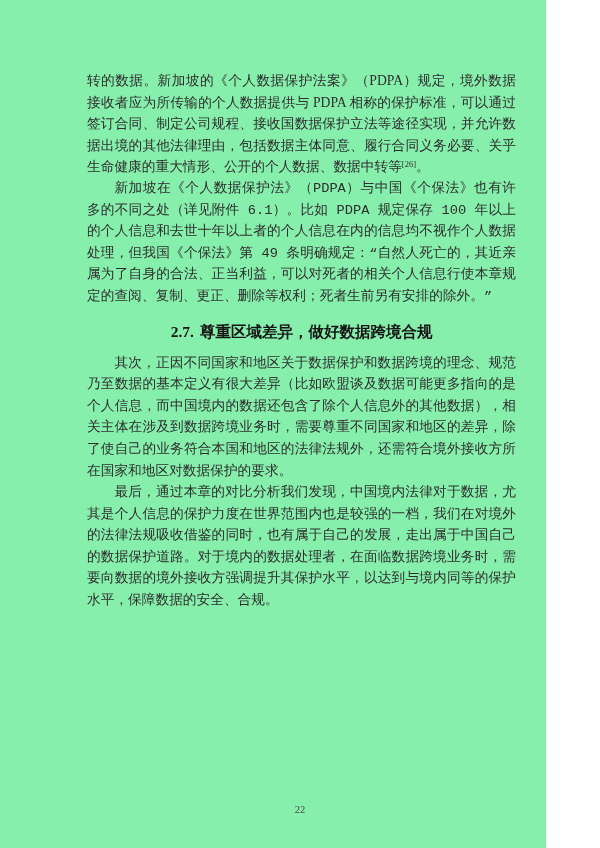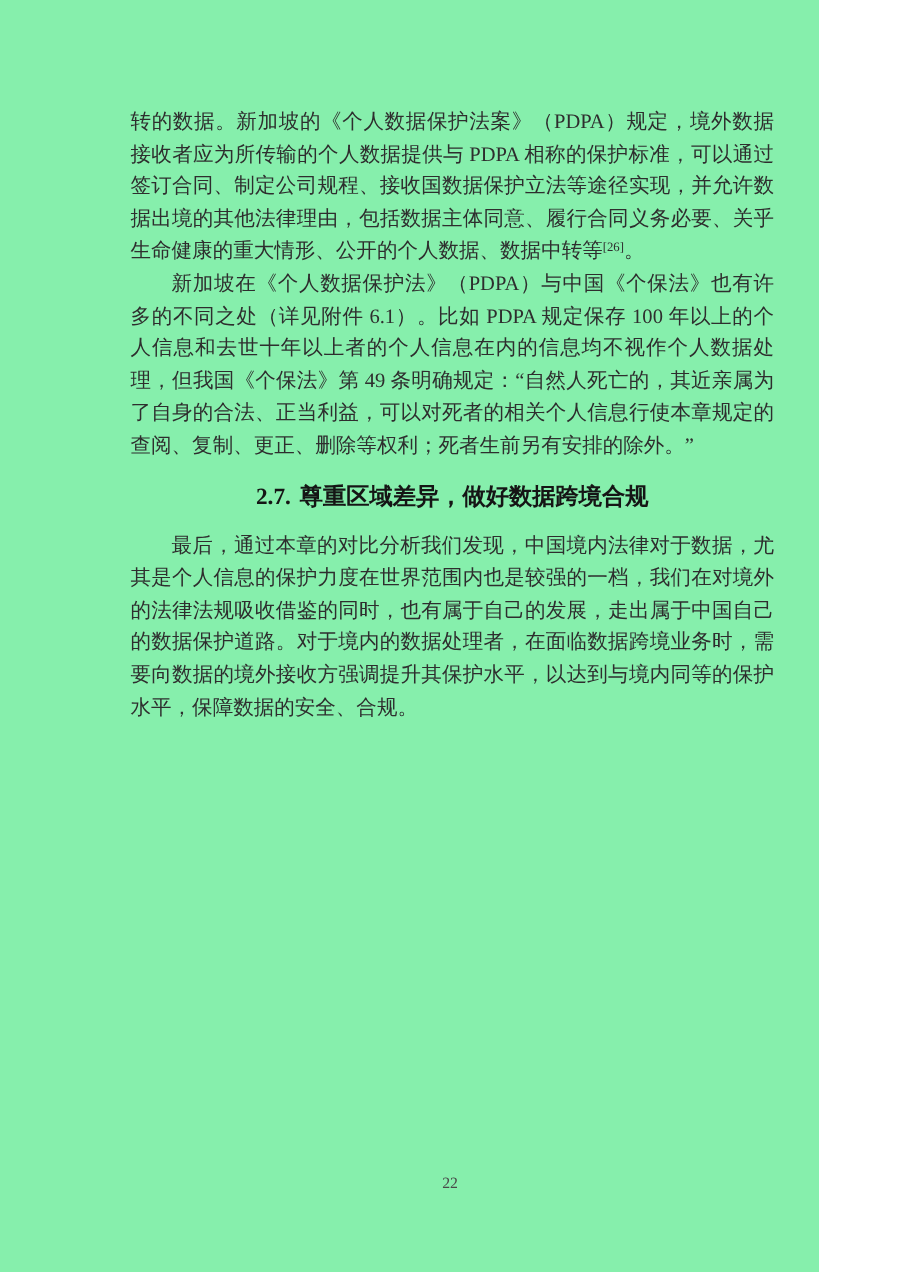--- a/index.html
+++ b/index.html
@@ -25,20 +25,21 @@
     color: #2e2e2e;
     text-align: justify;
     text-justify: inter-ideograph;
   }
   .para {
     margin: 0;
     word-break: break-all;
   }
   .para.indent {
     text-indent: 2em;
+    font-family: Liberation Mono, monospace;
   }
   .fnref {
     font-size: 8.5px;
     line-height: 0;
     vertical-align: 4px;
   }
   .heading {
     margin: 14px 0 11px 0;
     font-family: "Liberation Sans", "DejaVu Sans", sans-serif;
     font-weight: bold;
@@ -49,21 +50,21 @@
     text-indent: 0;
   }
   .heading .section-number {
     font-family: "Liberation Serif", "DejaVu Serif", serif;
     font-weight: bold;
     margin-right: 6px;
   }
   .footer {
     position: absolute;
     left: 0;
-    top: 779px;
+    top: 799px;
     width: 600px;
     text-align: center;
   }
   .pagenum {
     font-family: "Liberation Serif", "DejaVu Serif", serif;
     font-size: 10.5px;
     color: #4a4a4a;
   }
 </style>
 </head>
@@ -72,20 +73,21 @@
 <div class="page">
   <div class="text-body">
 
     <p class="para"><span>转的数据。新加坡的《个人数据保护法案》（PDPA）规定，境外数据接收者应为所传输的个人数据提供与 PDPA 相称的保护标准，可以通过签订合同、制定公司规程、接收国数据保护立法等途径实现，并允许数据出境的其他法律理由，包括数据主体同意、履行合同义务必要、关乎生命健康的重大情形、公开的个人数据、数据中转等</span><sup class="fnref">[26]</sup><span>。</span></p>
 
     <p class="para indent">新加坡在《个人数据保护法》（PDPA）与中国《个保法》也有许多的不同之处（详见附件 6.1）。比如 PDPA 规定保存 100 年以上的个人信息和去世十年以上者的个人信息在内的信息均不视作个人数据处理，但我国《个保法》第 49 条明确规定：“自然人死亡的，其近亲属为了自身的合法、正当利益，可以对死者的相关个人信息行使本章规定的查阅、复制、更正、删除等权利；死者生前另有安排的除外。”</p>
 
     <h2 class="heading"><span class="section-number">2.7.</span><span>尊重区域差异，做好数据跨境合规</span></h2>
 
 
+    <p class="para indent">其次，正因不同国家和地区关于数据保护和数据跨境的理念、规范乃至数据的基本定义有很大差异（比如欧盟谈及数据可能更多指向的是个人信息，而中国境内的数据还包含了除个人信息外的其他数据），相关主体在涉及到数据跨境业务时，需要尊重不同国家和地区的差异，除了使自己的业务符合本国和地区的法律法规外，还需符合境外接收方所在国家和地区对数据保护的要求。</p>
 
     <p class="para indent">最后，通过本章的对比分析我们发现，中国境内法律对于数据，尤其是个人信息的保护力度在世界范围内也是较强的一档，我们在对境外的法律法规吸收借鉴的同时，也有属于自己的发展，走出属于中国自己的数据保护道路。对于境内的数据处理者，在面临数据跨境业务时，需要向数据的境外接收方强调提升其保护水平，以达到与境内同等的保护水平，保障数据的安全、合规。</p>
 
   </div>
 
   <div class="footer">
     <span class="pagenum">22</span>
   </div>
 </div>
 

